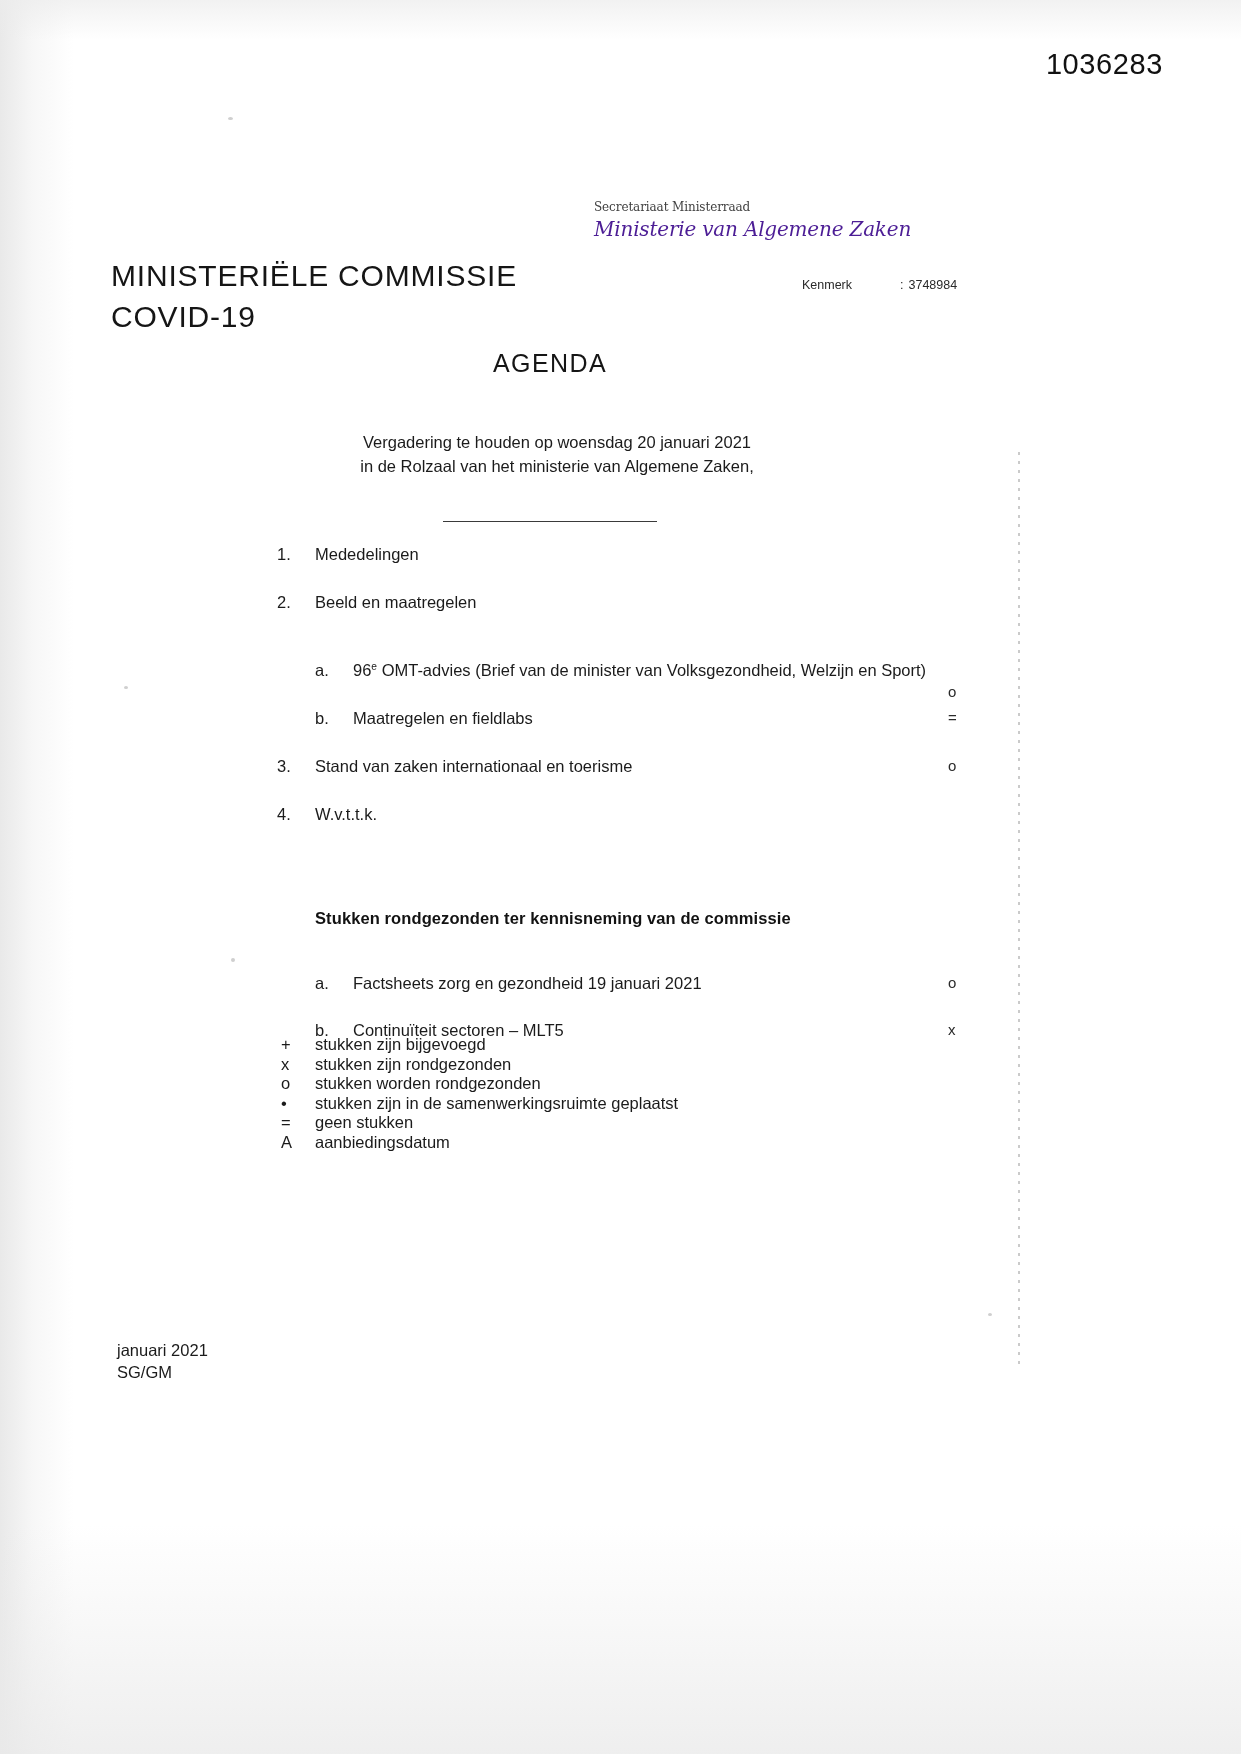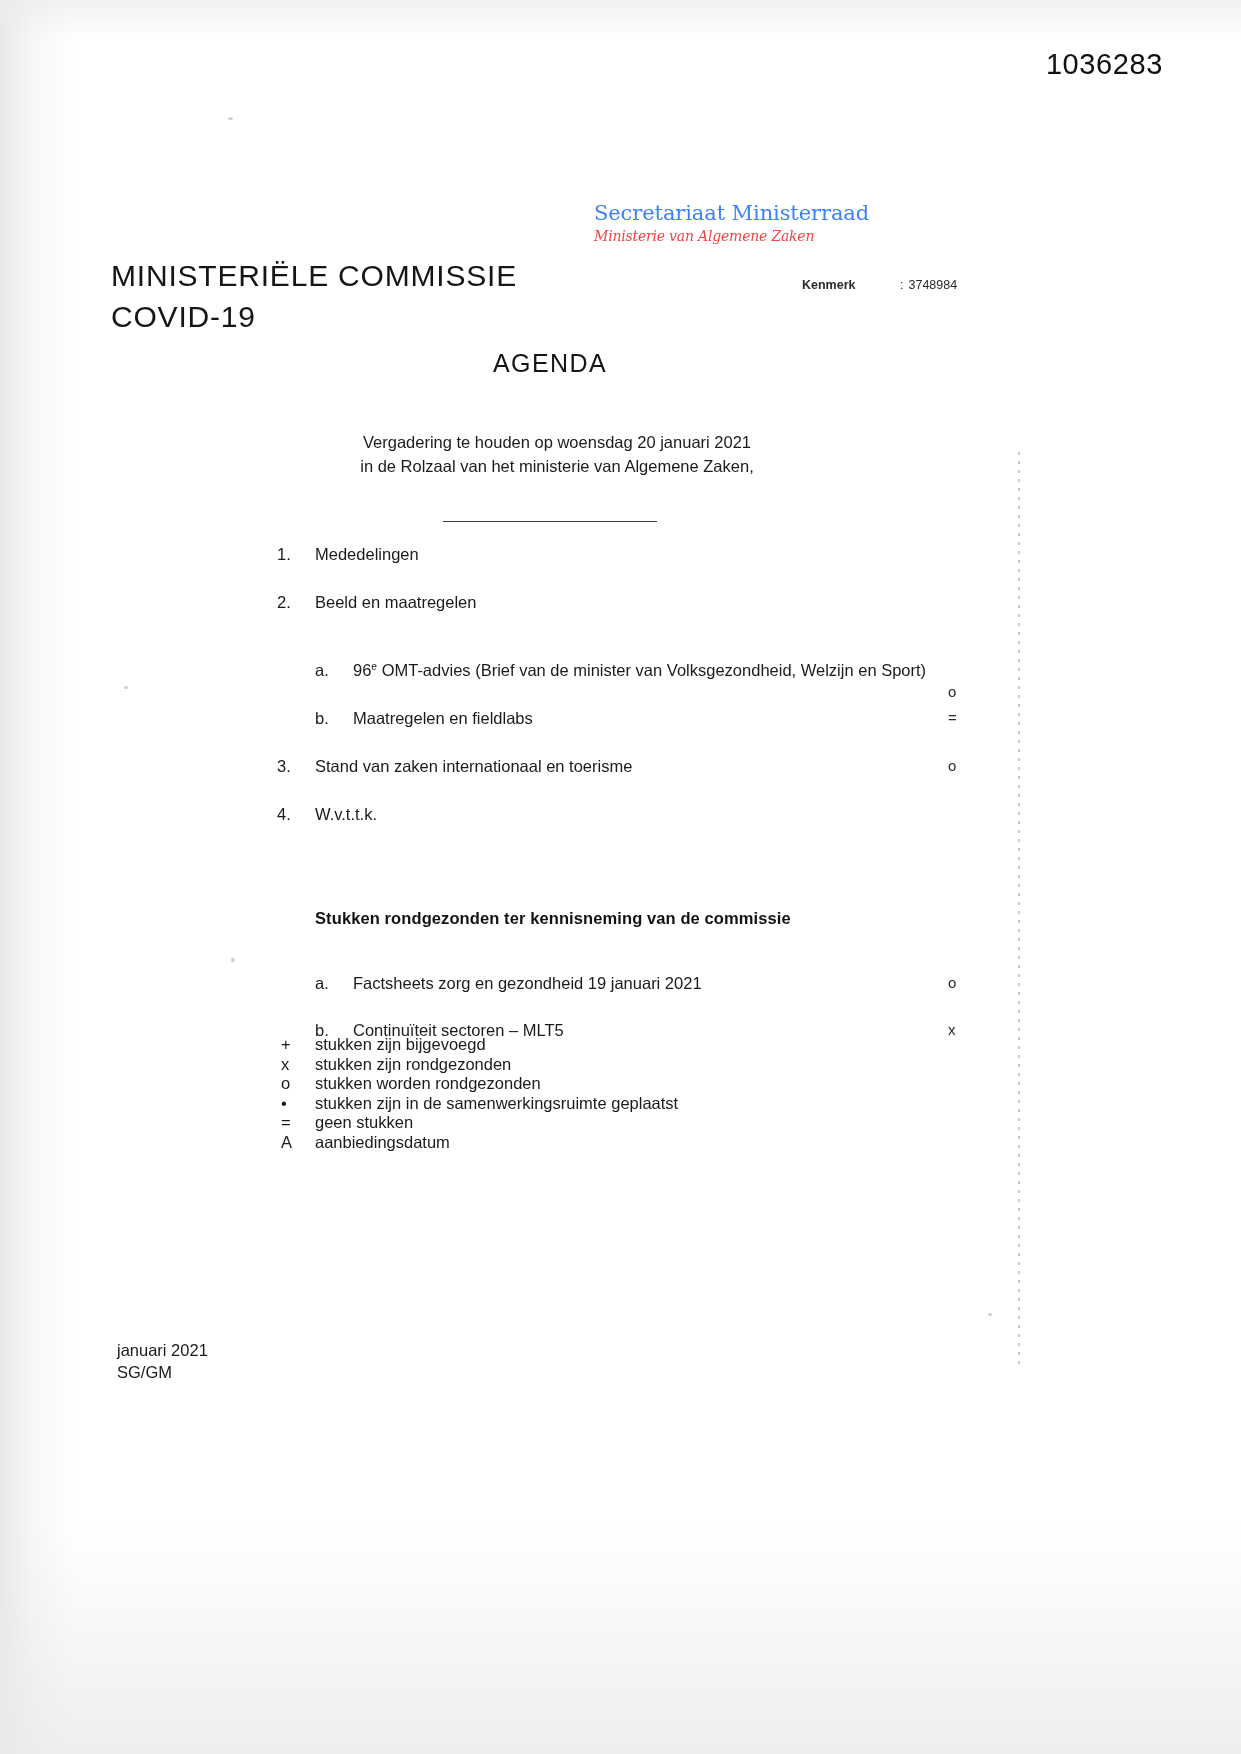--- a/index.html
+++ b/index.html
@@ -76,30 +76,30 @@
 
   
   .letterhead {
     position: absolute;
     left: 594px;
     top: 200px;
     line-height: 1.30;
   }
   .letterhead .lh-line1 {
     font-family: "DejaVu Serif", serif;
-    font-size: 21px;
-    color: #3b82f6;
+    font-size: 12px;
+    color: #404040;
     letter-spacing: -0.1px;
     white-space: nowrap;
   }
   .letterhead .lh-line2 {
     font-family: "DejaVu Serif", serif;
     font-style: italic;
-    font-size: 14px;
-    color: #ef4444;
+    font-size: 20px;
+    color: #4c1d95;
     letter-spacing: -0.2px;
     white-space: nowrap;
   }
 
   
   .main-title {
     position: absolute;
     left: 111px;
     top: 255px;
     font-size: 30px;
@@ -114,21 +114,20 @@
     position: absolute;
     left: 802px;
     top: 278px;
     font-size: 12.5px;
     color: #2a2a2a;
     white-space: nowrap;
   }
   .kenmerk .k-label {
     display: inline-block;
     width: 98px;
-    font-weight: bold;
   }
   .kenmerk .k-sep { margin-right: 5px; }
 
   
   .agenda-heading {
     position: absolute;
     left: 0; top: 349px;
     width: 1100px;
     text-align: center;
     font-size: 25px;

